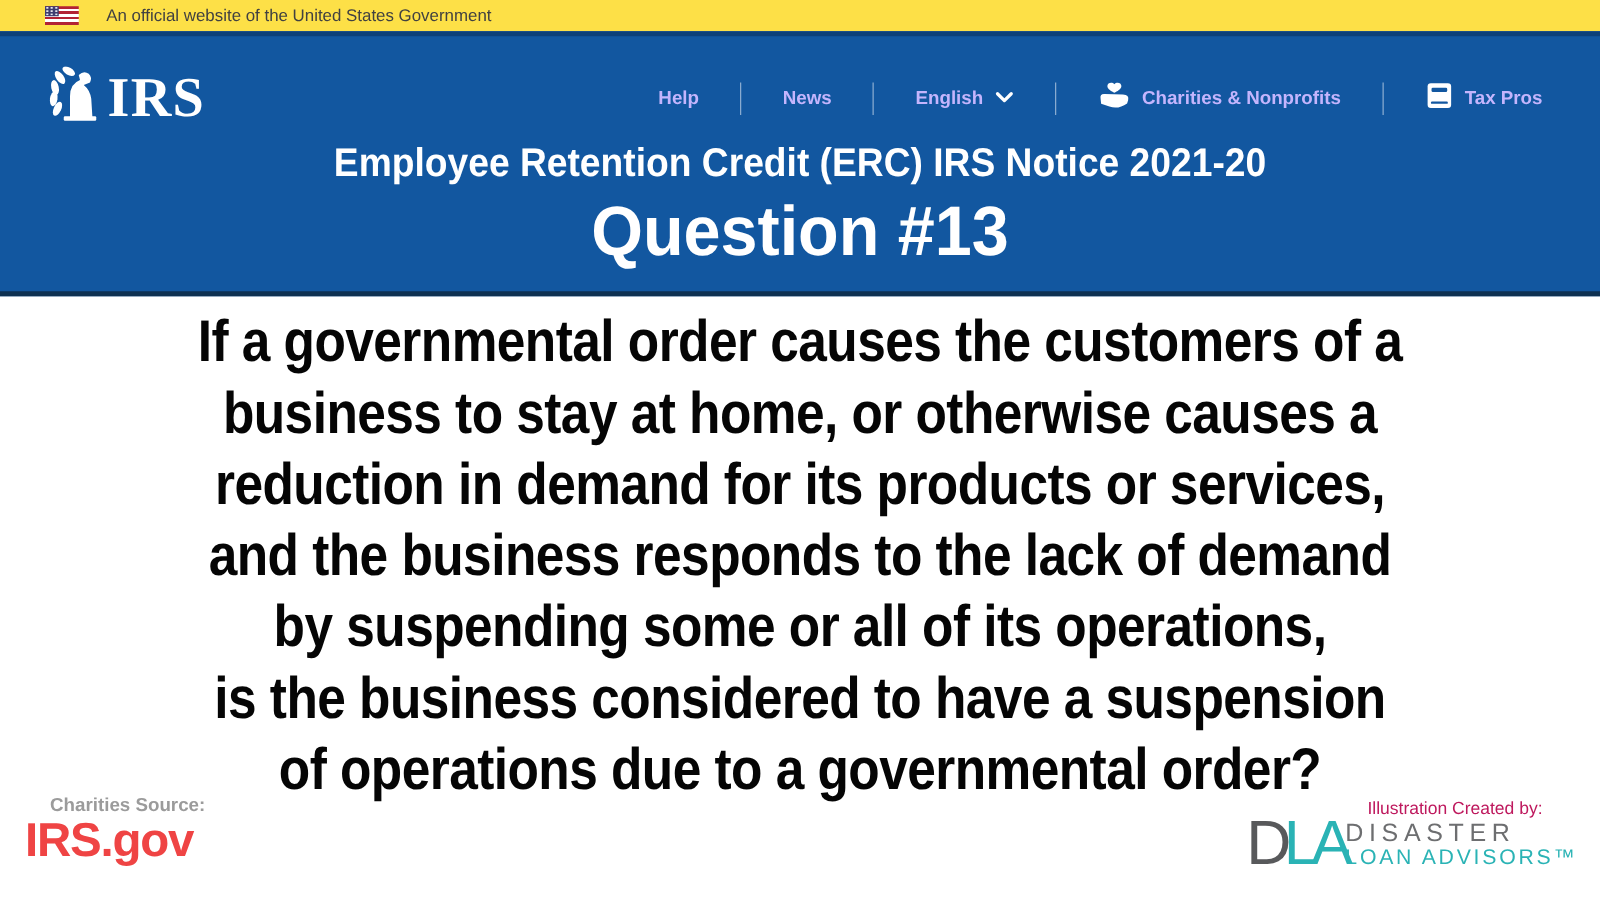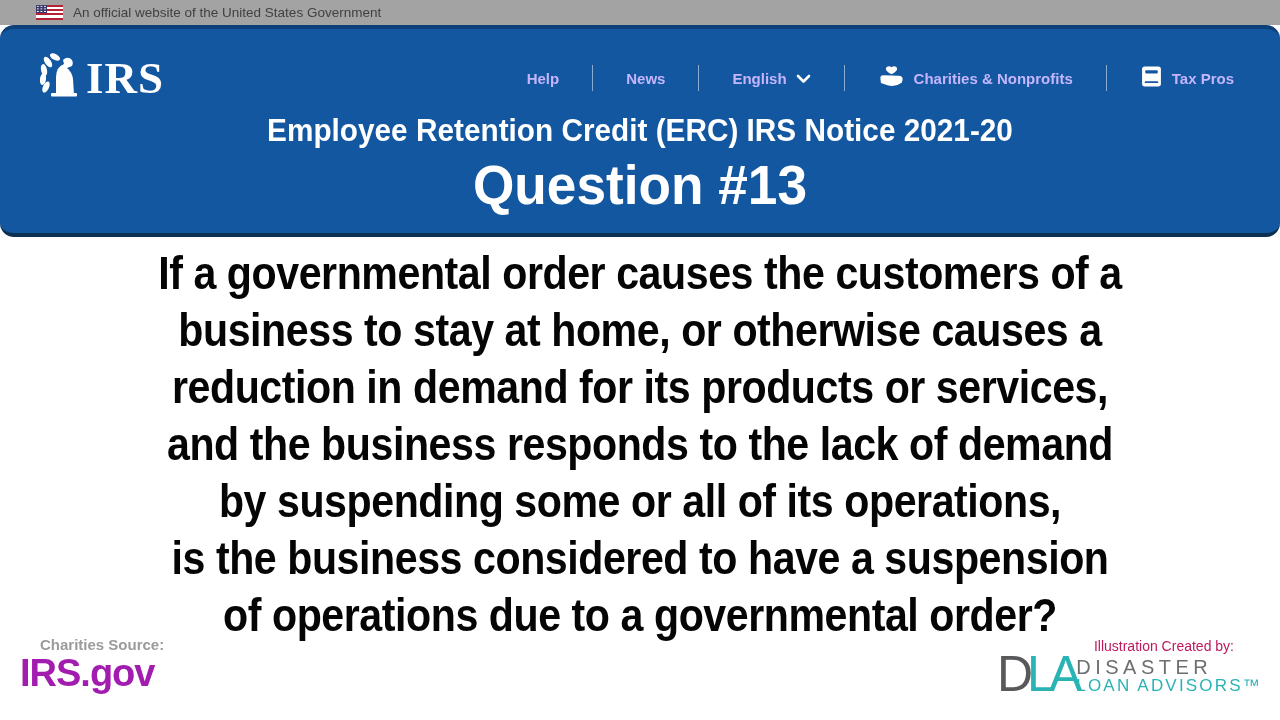--- a/index.html
+++ b/index.html
@@ -1,51 +1,51 @@
 <!DOCTYPE html>
 <html><head>
 <meta charset="utf-8">
 <style>
   html,body{margin:0;padding:0;background:#fff;}
   .page{position:relative;width:1280px;height:720px;overflow:hidden;background:#ffffff;
         font-family:"Liberation Sans", sans-serif;}
 
   
-  .gov-banner{position:absolute;top:0;left:0;width:100%;height:25px;background:#a3a3a3;
-              display:flex;align-items:center;padding-left:36px;box-sizing:border-box;gap:10px;}
+  .gov-banner{position:absolute;top:0;left:0;width:100%;height:25px;background:#fde047;
+              display:flex;align-items:center;padding-left:36px;box-sizing:border-box;gap:22px;}
   .gov-banner-text{font-size:13.5px;color:#414141;}
   .flag{width:27px;height:15px;display:inline-block;position:relative;flex:0 0 auto;
         background:repeating-linear-gradient(180deg,#b22234 0 2.1px,#ffffff 2.1px 4.2px);}
   .flag .canton{position:absolute;left:0;top:0;width:11px;height:8px;background:#3c3b6e;
         background-image:radial-gradient(circle,#ffffff 0.7px,transparent 0.9px);background-size:3.6px 2.6px;}
 
   
   .header{position:absolute;top:25px;left:0;width:100%;height:212px;background:#1257a0;
-          border-top:4px solid #0d4078;border-bottom:4px solid #0e3151;box-sizing:border-box;border-radius:14px;}
+          border-top:4px solid #0d4078;border-bottom:4px solid #0e3151;box-sizing:border-box;}
   .logo{position:absolute;left:36px;top:24px;display:flex;align-items:center;gap:2px;color:#fff;cursor:pointer;}
   .logo-irs{font-family:"Liberation Serif", serif;font-size:45px;font-weight:600;line-height:1;letter-spacing:1px;}
 
   .nav{position:absolute;top:36px;right:46px;display:flex;align-items:center;gap:33px;
        color:#c4b5fd;font-size:15px;font-weight:600;white-space:nowrap;}
   .nav-sep{width:1px;height:26px;background:rgba(255,255,255,0.5);}
   .nav-item{display:flex;align-items:center;gap:9px;cursor:pointer;}
 
   .hero-title{position:absolute;top:82px;left:0;width:100%;text-align:center;color:#ffffff;
               font-size:32px;font-weight:700;line-height:38px;transform:scaleX(0.93);transform-origin:50% 50%;}
   .hero-subtitle{position:absolute;top:124px;left:0;width:100%;text-align:center;color:#ffffff;
               font-size:56px;font-weight:700;line-height:64px;transform:scaleX(0.95);transform-origin:50% 50%;}
 
   
   .question{position:absolute;top:244px;left:0;width:100%;text-align:center;color:#050505;
             font-size:47px;font-weight:700;line-height:57px;letter-spacing:-0.5px;
             transform:scaleX(0.875);transform-origin:50% 0;}
 
   
   .source-label{position:absolute;left:40px;top:636px;font-size:15px;font-weight:700;color:#9b9b9b;}
-  .source-site{position:absolute;left:20px;top:652px;font-size:38px;font-weight:700;color:#a21caf;letter-spacing:-1px;}
+  .source-site{position:absolute;left:20px;top:652px;font-size:38px;font-weight:700;color:#ef4444;letter-spacing:-1px;}
   .credit-label{position:absolute;top:638px;right:46px;font-size:14px;font-weight:400;color:#be185d;}
   .dla{position:absolute;top:652px;right:18px;display:flex;align-items:flex-start;}
   .dla-letters{display:flex;font-size:50px;line-height:44px;font-weight:400;letter-spacing:-6px;}
   .dla-d{color:#58595b;}
   .dla-l{color:#2ab3b5;}
   .dla-a{color:#2ab3b5;}
   .dla-words{padding-top:5px;}
   .dla-word1{font-size:20px;line-height:21px;color:#6d6e70;letter-spacing:4.5px;}
   .dla-word2{font-size:17px;line-height:15px;color:#2ab3b5;letter-spacing:2.2px;}
 </style>

